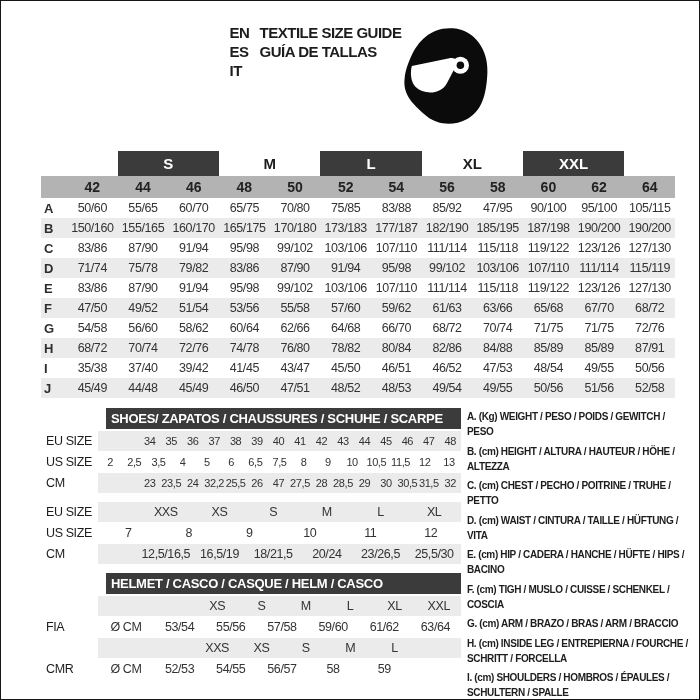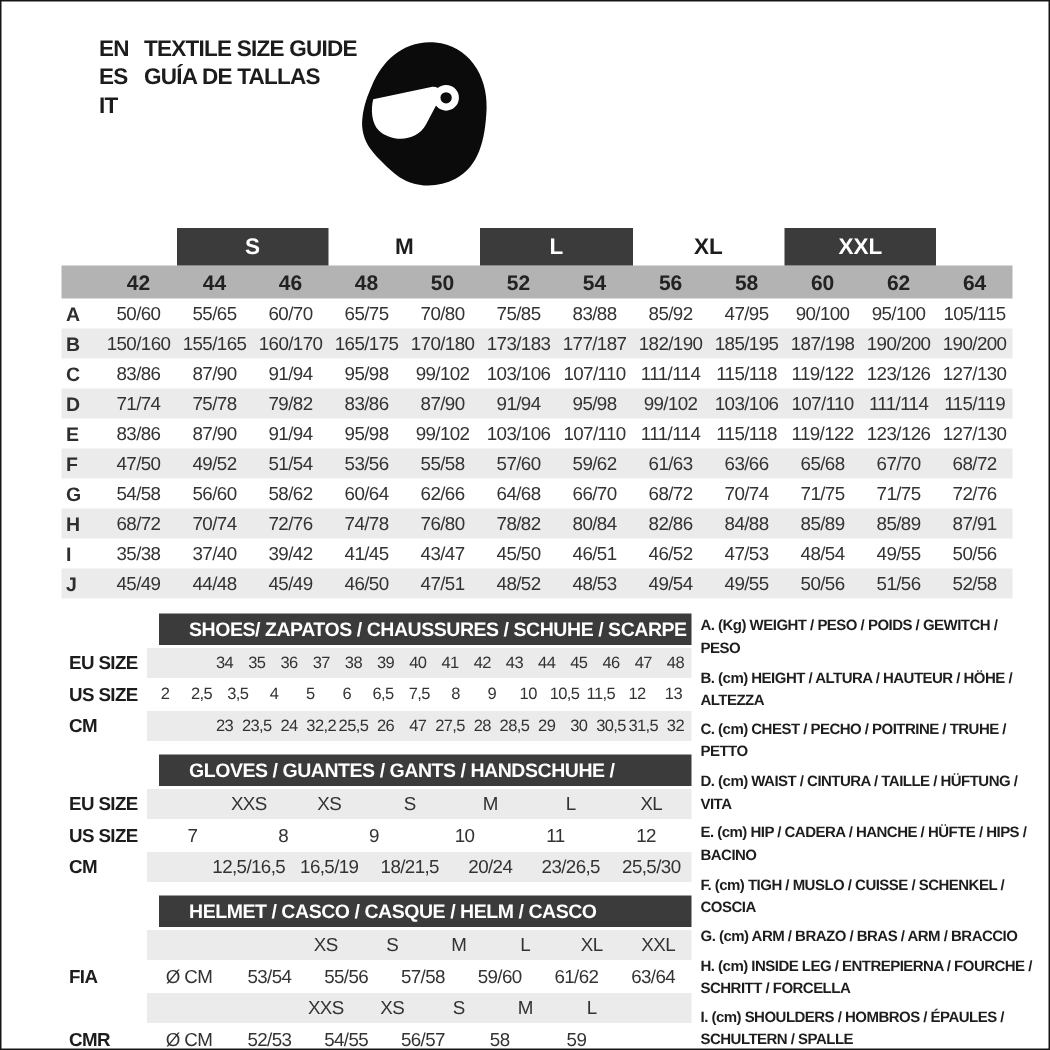--- a/index.html
+++ b/index.html
@@ -2,21 +2,21 @@
 <html><head>
 <meta charset="utf-8">
 <style>
   html,body{margin:0;padding:0;background:#fff;}
   .page{
     width:700px;height:700px;box-sizing:border-box;position:relative;
     border:1px solid #161616;background:#fff;overflow:hidden;
     font-family:"Liberation Sans",sans-serif;color:#2e2e2e;
   }
   
-  .top{display:flex;justify-content:flex-start;padding:22px 36px 0 45px;margin-left:20px;}
+  .top{display:flex;justify-content:center;padding:22px 36px 0 45px;margin-left:20px;}
   .langs{letter-spacing:-0.5px;}
   .lang-row{display:flex;font-weight:700;font-size:15px;line-height:19px;color:#1c1c1c;}
   .lang-code{width:30px;flex-shrink:0;}
   .helmet-icon{margin-top:2px;margin-right:8px;}
   
   .main-table{margin:20px 0 0 40px;width:634px;}
   .group-row{display:flex;margin-left:26px;height:25px;}
   .group-cell{flex-basis:0;display:flex;align-items:center;justify-content:center;
     font-weight:700;font-size:15px;color:#1d1d1d;}
   .group-cell.dark{background:#3b3b3b;color:#fff;}
@@ -25,23 +25,23 @@
   .num-cell{flex:1;text-align:center;font-weight:700;font-size:14px;color:#222;}
   .data-row{display:flex;height:20px;align-items:center;}
   .data-row.stripe{background:#ebebeb;}
   .row-letter{width:26px;flex-shrink:0;font-weight:700;font-size:13px;padding-left:3px;box-sizing:border-box;}
   .val-cell{flex:1;text-align:center;font-size:12.5px;letter-spacing:-0.4px;color:#333;}
   
   .bottom{display:flex;margin-top:10px;padding-left:45px;}
   .bottom-left{width:415px;flex-shrink:0;}
   .section{margin-bottom:9px;}
   .sec-band{margin-left:60px;height:21px;background:#3b3b3b;color:#fff;font-weight:700;
-    font-size:13px;line-height:21px;padding-left:20px;letter-spacing:-0.3px;margin-bottom:2px;}
+    font-size:13px;line-height:21px;padding-left:5px;letter-spacing:-0.3px;margin-bottom:2px;}
   .sec-row{display:flex;height:20px;align-items:center;margin-bottom:1px;}
-  .sec-label{width:52px;flex-shrink:0;font-weight:700;font-size:12.5px;letter-spacing:-0.4px;color:#1d1d1d;}
+  .sec-label{width:52px;flex-shrink:0;font-weight:400;font-size:12.5px;letter-spacing:-0.4px;color:#1d1d1d;}
   .sec-cells{flex:1;display:flex;height:100%;align-items:center;}
   .sec-row.stripe .sec-cells{background:#ebebeb;padding-left:41px;}
   .sec-cell{flex:1;text-align:center;font-size:11px;letter-spacing:-0.4px;color:#333;}
   .gloves .sec-cell,.helmet .sec-cell{font-size:12.5px;}
   .helmet .sec-cell.unit{flex:0 0 56px;}
   .sec-row.hdr .sec-cell{font-weight:400;}
   
   .legend{flex:1;padding:1px 6px 0 6px;}
   .legend-item{font-weight:700;font-size:10px;line-height:1.5;letter-spacing:-0.35px;
     color:#1d1d1d;margin-bottom:4.5px;}
@@ -311,21 +311,20 @@
               <div class="sec-cell">28,5</div>
               <div class="sec-cell">29</div>
               <div class="sec-cell">30</div>
               <div class="sec-cell">30,5</div>
               <div class="sec-cell">31,5</div>
               <div class="sec-cell">32</div>
             </div>
           </div>
         </div>
       <div class="section gloves" id="gloves-section">
-        <div class="sec-band">GLOVES / GUANTES / GANTS / HANDSCHUHE / GUANTI</div>
       <div class="sec-row stripe">
             <div class="sec-label">EU SIZE</div>
             <div class="sec-cells">
               <div class="sec-cell">XXS</div>
               <div class="sec-cell">XS</div>
               <div class="sec-cell">S</div>
               <div class="sec-cell">M</div>
               <div class="sec-cell">L</div>
               <div class="sec-cell">XL</div>
             </div>

